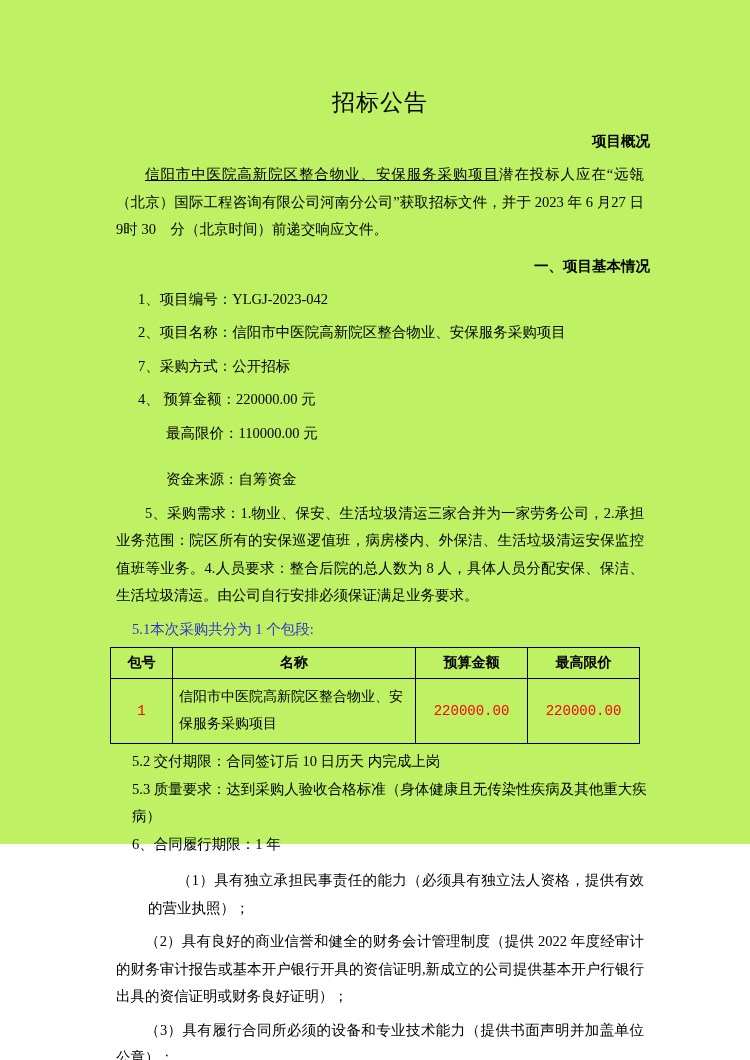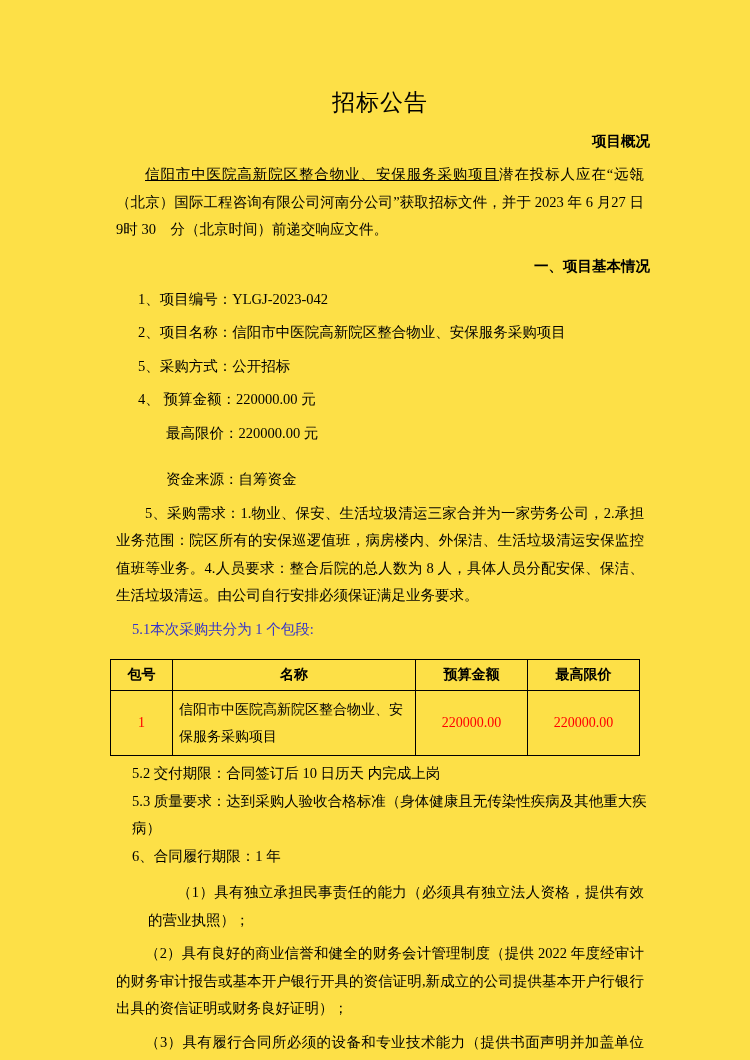--- a/index.html
+++ b/index.html
@@ -10,24 +10,24 @@
   body {
     width: 750px;
     height: 1060px;
     font-family: "Liberation Serif", "DejaVu Serif", serif;
     color: #000000;
     overflow: hidden;
   }
   .page {
     position: relative;
     width: 750px;
-    height: 1060px;
+    height: 844px;
     box-sizing: border-box;
     padding: 82px 100px 0 110px;
-    background: #fde047;
+    background: #bef264;
   }
   .doc-title {
     text-align: center;
     font-size: 23px;
     line-height: 40px;
     letter-spacing: 1px;
     margin: 0 0 6px 0;
     font-weight: normal;
     font-family: "Liberation Sans", "DejaVu Sans", sans-serif;
   }
@@ -66,22 +66,23 @@
   }
   .red {
     color: #ff0000;
   }
   .spacer-sm { height: 7px; }
   .spacer-xs { height: 3px; }
 
   table.pkg-table {
     border-collapse: collapse;
     width: 529px;
-    margin: 16px 0 4px 0;
+    margin: 4px 0 4px 0;
     table-layout: fixed;
+    font-family: Liberation Mono, monospace;
   }
   table.pkg-table th,
   table.pkg-table td {
     border: 1px solid #000000;
     font-size: 14px;
     padding: 4px 6px;
     vertical-align: middle;
   }
   table.pkg-table th {
     text-align: center;
@@ -122,23 +123,23 @@
   <p class="sec-label">项目概况</p>
 
   <p class="para indent2"><span class="uline">信阳市中医院高新院区整合物业、安保服务采购项目</span><span>潜在投标人应在“远瓴（北京）国际工程咨询有限公司河南分公司”获取招标文件，并于 2023 年 6 月27 日9时 30　分（北京时间）前递交响应文件。</span></p>
 
   <div class="spacer-xs"></div>
 
   <p class="sec-label">一、项目基本情况</p>
 
   <p class="para pad-sm">1、项目编号：YLGJ-2023-042</p>
   <p class="para pad-sm">2、项目名称：信阳市中医院高新院区整合物业、安保服务采购项目</p>
-  <p class="para pad-sm">5、采购方式：公开招标</p>
+  <p class="para pad-sm">7、采购方式：公开招标</p>
   <p class="para pad-sm">4、  预算金额：220000.00 元</p>
-  <p class="para pad-lg">最高限价：220000.00 元</p>
+  <p class="para pad-lg">最高限价：110000.00 元</p>
   <div class="spacer-sm"></div>
   <p class="para pad-lg">资金来源：自筹资金</p>
 
   <p class="para indent2">5、采购需求：1.物业、保安、生活垃圾清运三家合并为一家劳务公司，2.承担业务范围：院区所有的安保巡逻值班，病房楼内、外保洁、生活垃圾清运安保监控值班等业务。4.人员要求：整合后院的总人数为 8 人，具体人员分配安保、保洁、生活垃圾清运。由公司自行安排必须保证满足业务要求。</p>
 
   <p class="sub-line blue">5.1本次采购共分为 1 个包段:</p>
 
   <table class="pkg-table">
     <colgroup>
       <col class="col-no">

